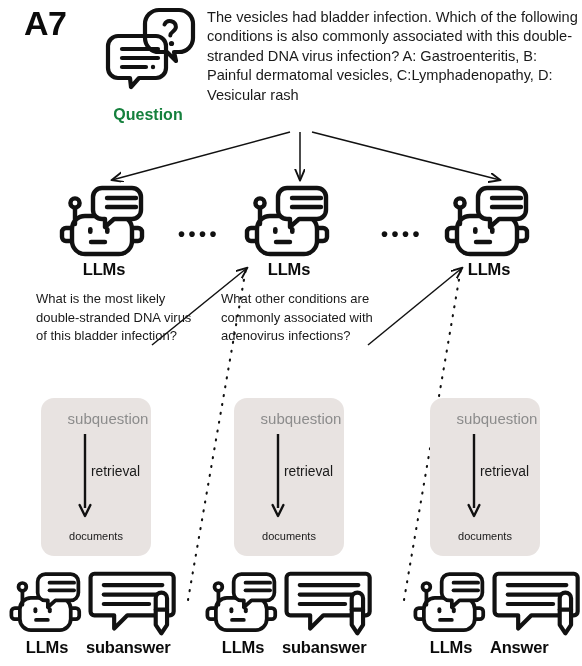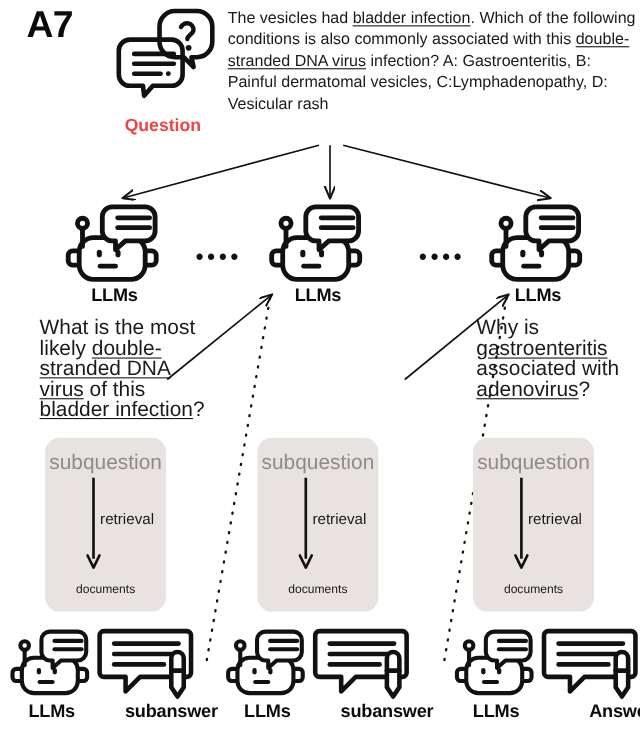--- a/index.html
+++ b/index.html
@@ -39,31 +39,31 @@
     width: 104px; height: 120px;
     text-align: center;
   }
   #question-caption {
     position: absolute;
     left: 0; bottom: 0;
     width: 104px;
     text-align: center;
     font-size: 16px;
     font-weight: 700;
-    color: #ef4444;
+    color: #15803d;
   }
   #question-text {
     left: 207px; top: 8px;
     width: 372px;
     font-size: 14.6px;
     line-height: 19.4px;
     color: #1a1a1a;
     text-align: left;
   }
-  .u { text-decoration: underline; text-underline-offset: 2px; }
+  .u { text-underline-offset: 2px; }
 
   
   .llm-node { width: 92px; text-align: center; }
   .llm-caption {
     font-size: 16.5px;
     font-weight: 700;
     color: #0b0b0b;
     margin-top: -2px;
     letter-spacing: -0.2px;
   }
@@ -76,44 +76,44 @@
     font-weight: 700;
     letter-spacing: 3.5px;
     color: #111;
     line-height: 1;
   }
   #ellipsis-1 { left: 178px; top: 224px; }
   #ellipsis-2 { left: 381px; top: 224px; }
 
   
   .subq-text {
-    font-size: 19px;
+    font-size: 13px;
     line-height: 18.6px;
     color: #1a1a1a;
   }
   #subq-text-1 { left: 36px;  top: 290px; width: 160px; }
   #subq-text-2 { left: 221px; top: 290px; width: 170px; }
   #subq-text-3 { left: 433px; top: 290px; width: 150px; }
 
   
   .retrieval-box {
     width: 110px;
     height: 158px;
     background: #e8e3e1;
     border-radius: 13px;
   }
   #retrieval-box-1 { left: 41px;  top: 398px; }
   #retrieval-box-2 { left: 234px; top: 398px; }
   #retrieval-box-3 { left: 430px; top: 398px; }
 
   .rb-subquestion {
     position: absolute;
-    top: 12px; left: 0; width: 110px;
+    top: 12px; left: 12px; width: 110px;
     text-align: center;
-    font-size: 19px;
+    font-size: 15px;
     color: #8c8c8c;
   }
   .rb-documents {
     position: absolute;
     bottom: 14px; left: 0; width: 110px;
     text-align: center;
     font-size: 11px;
     color: #1a1a1a;
   }
   .rb-retrieval {
@@ -131,21 +131,21 @@
   }
 
   
   .bottom-group { height: 96px; }
   #bottom-group-1 { left: 2px;   top: 568px; width: 196px; }
   #bottom-group-2 { left: 198px; top: 568px; width: 208px; }
   #bottom-group-3 { left: 406px; top: 568px; width: 176px; }
 
   .bg-inner { position: relative; width: 100%; height: 100%; }
   .bg-llm  { position: absolute; left: 6px;  top: 0; width: 78px; text-align: center; }
-  .bg-ans  { position: absolute; left: 84px; top: 2px; width: 112px; text-align: right; }
+  .bg-ans  { position: absolute; left: 84px; top: 2px; width: 112px; text-align: left; }
   #bottom-group-3 .bg-ans { width: 104px; }
   .bottom-caption {
     font-size: 16.5px;
     font-weight: 700;
     color: #0b0b0b;
     letter-spacing: -0.2px;
     margin-top: 0px;
   }
   svg { display: block; }
   .lines { position: absolute; left: 0; top: 0; pointer-events: none; }
@@ -256,22 +256,22 @@
       <rect x="47" y="45" width="4.6" height="7" rx="2.3" fill="#111"></rect>
     </svg>
     <div class="llm-caption">LLMs</div>
   </div>
 
   <div class="abs ellipsis" id="ellipsis-1">••••</div>
   <div class="abs ellipsis" id="ellipsis-2">••••</div>
 
   <div class="abs subq-text" id="subq-text-1"><span>What is the most likely </span><span class="u">double-stranded DNA virus</span><span> of this </span><span class="u">bladder infection</span><span>?</span></div>
 
-
-  <div class="abs subq-text" id="subq-text-3"><span>Why is </span><span class="u">gastroenteritis</span><span> associated with </span><span class="u">adenovirus</span><span>?</span></div>
+  <div class="abs subq-text" id="subq-text-2"><span>What other conditions are commonly associated with </span><span class="u">adenovirus</span><span> infections?</span></div>
+
 
   <div class="abs retrieval-box" id="retrieval-box-1">
     <div class="rb-subquestion">subquestion</div>
     <svg class="rb-arrow" viewBox="0 0 14 84">
       <line x1="7" y1="0" x2="7" y2="74" stroke="#111" stroke-width="2.4"></line>
       <path d="M1.6 71 L7 82 L12.4 71" fill="none" stroke="#111" stroke-width="2.4" stroke-linecap="round" stroke-linejoin="round"></path>
     </svg>
     <div class="rb-retrieval">retrieval</div>
     <div class="rb-documents">documents</div>
   </div>

